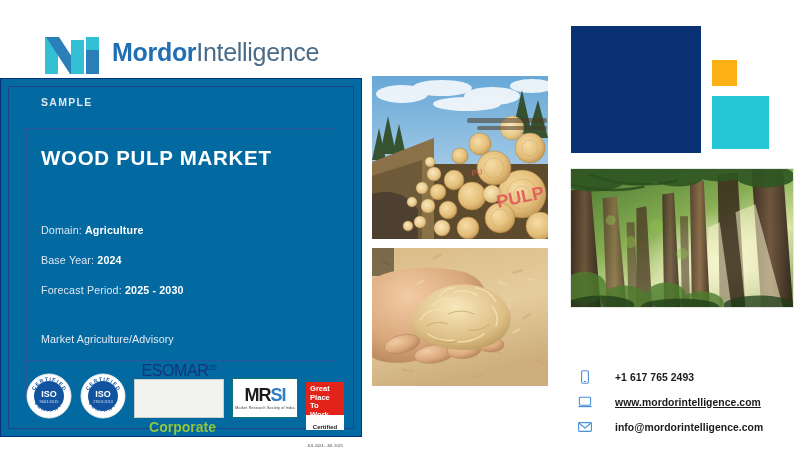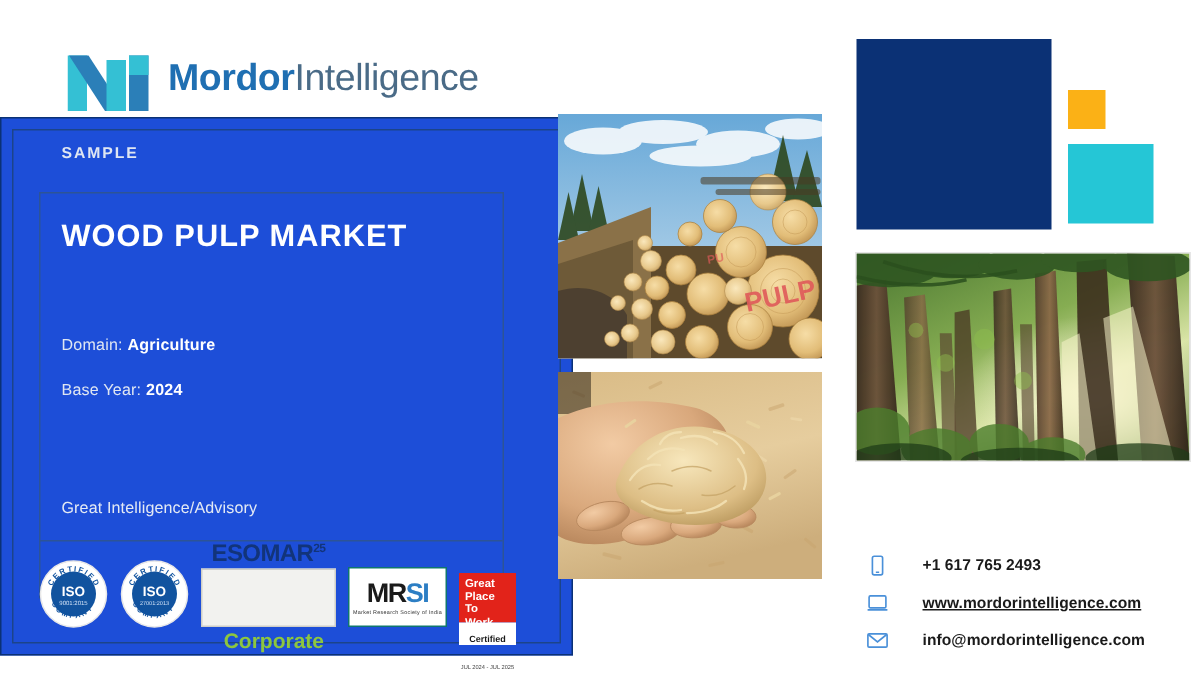--- a/index.html
+++ b/index.html
@@ -15,23 +15,22 @@
   
   .logo-wrap{position:absolute;left:45px;top:30px;display:flex;align-items:center;gap:9px;}
   .logo-mark{width:58px;height:44px;display:block;}
   .logo-text{font-size:25px;letter-spacing:-0.3px;white-space:nowrap;line-height:1;}
   .logo-text .b{font-weight:bold;color:#1f6fb2;}
   .logo-text .l{font-weight:400;color:#4a6b87;}
 
   
   .navy-panel{
     position:absolute;left:0;top:78px;width:362px;height:359px;
-    background:#1d4ed8;
+    background:#0369a1;
     box-shadow:inset 0 0 0 1px #0b3175;
-    padding-left:20px;
   }
   .navy-inner-border{
     position:absolute;left:8px;top:8px;right:8px;bottom:8px;
     border:1px solid #1c4489;pointer-events:none;
   }
   .sample-label{
     position:absolute;left:41px;top:18px;
     font-size:10.5px;font-weight:600;letter-spacing:1.3px;color:#dfe6f2;
   }
   .title-box{
@@ -60,21 +59,21 @@
   .badges{
     position:absolute;left:26px;top:294px;height:52px;
     display:flex;align-items:center;gap:8px;
   }
   .iso-badge{width:46px;height:46px;flex:0 0 auto;}
   .esomar{
     width:88px;height:37px;background:#f2f2ef;border:1px solid #cfcfc8;
     display:flex;flex-direction:column;justify-content:center;align-items:center;
     flex:0 0 auto;
   }
-  .esomar .top{font-size:16px;font-weight:bold;color:#12347a;letter-spacing:-0.4px;line-height:1;}
+  .esomar .top{font-size:16px;font-weight:normal;color:#12347a;letter-spacing:-0.4px;line-height:1;}
   .esomar .top sup{font-size:8px;color:#12347a;}
   .esomar .bar{width:72px;height:2px;background:#8dc63f;margin:2px 0 1px;}
   .esomar .bot{font-size:14px;font-weight:bold;color:#8dc63f;align-self:flex-end;margin-right:7px;line-height:1;margin-top:38px;}
   .mrsi{
     width:64px;height:38px;background:#ffffff;border:1px solid #0f766e;
     display:flex;flex-direction:column;justify-content:center;align-items:center;flex:0 0 auto;
   }
   .mrsi .m{font-size:18px;font-weight:bold;letter-spacing:-1px;line-height:1;}
   .mrsi .m .k{color:#1a1a1a;}
   .mrsi .m .r{color:#2c7ec4;}
@@ -138,23 +137,27 @@
 
     <div class="meta-list">
       <div class="meta-row">
         <span>Domain:</span>
         <span class="v">Agriculture</span>
       </div>
       <div class="meta-row">
         <span>Base Year:</span>
         <span class="v">2024</span>
       </div>
+      <div class="meta-row">
+        <span>Forecast Period:</span>
+        <span class="v">2025 - 2030</span>
+      </div>
     </div>
 
-    <div class="advisory">Great Intelligence/Advisory</div>
+    <div class="advisory">Market Agriculture/Advisory</div>
     <div class="divider-line"></div>
 
     <div class="badges">
 
       <span>
         <svg class="iso-badge" viewBox="0 0 46 46" xmlns="http://www.w3.org/2000/svg">
           <defs>
             <path id="arcT1" d="M 8,23 A 15,15 0 0 1 38,23"></path>
             <path id="arcB1" d="M 7,23 A 16,16 0 0 0 39,23"></path>
           </defs>

